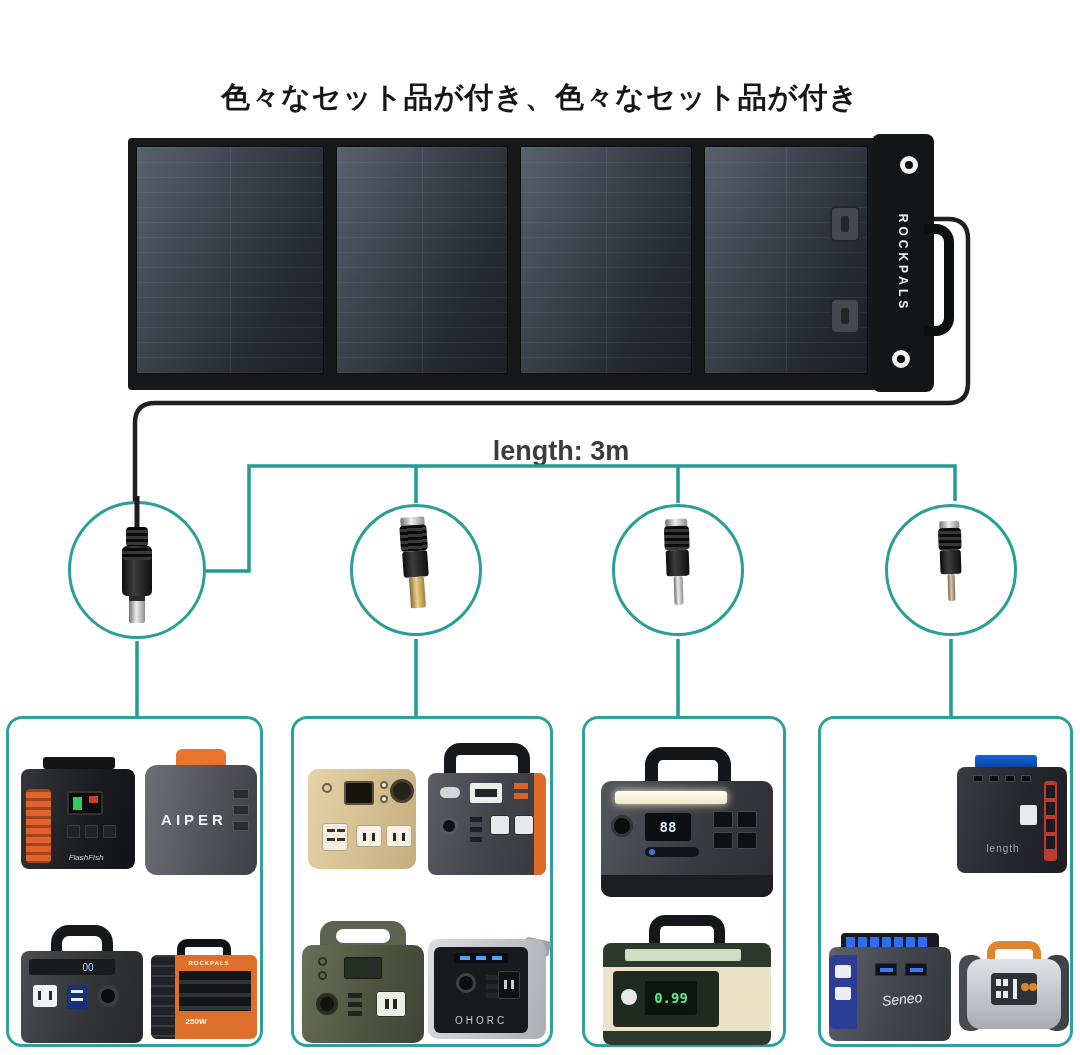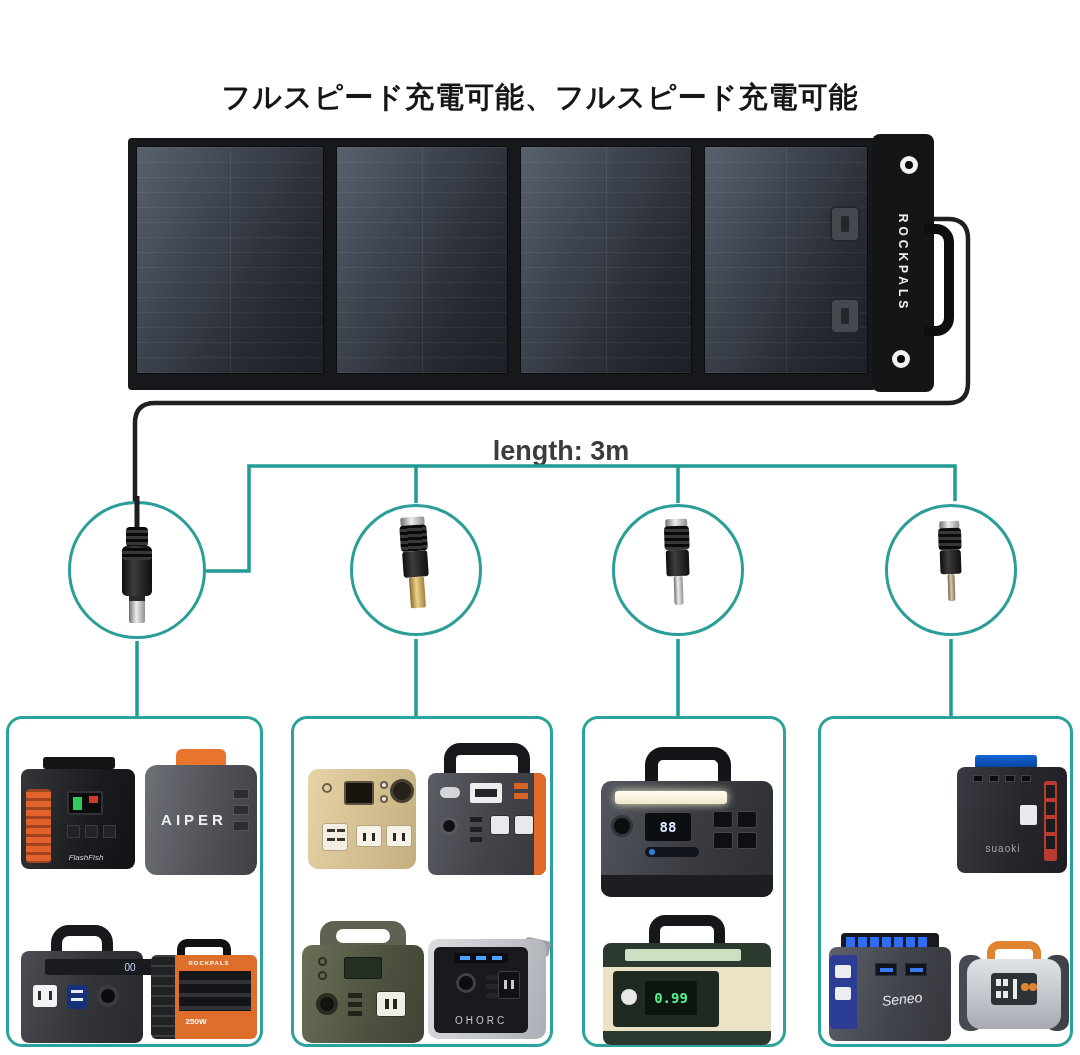--- a/index.html
+++ b/index.html
@@ -47,21 +47,21 @@
   .dev-box { position:absolute; top:716px; height:331px; background:#fff; border:3px solid #2ba39c; border-radius:16px; z-index:2; }
   .abs { position:absolute; }
   .arc-handle { position:absolute; border-style:solid; border-color:#17181b; border-bottom:none; }
   .brandtxt { position:absolute; text-align:center; }
 </style>
 </head>
 <body>
 
 <div id="canvas">
 
-  <div class="subtitle">フルスピード充電可能、フルスピード充電可能</div>
+  <div class="subtitle">色々なセット品が付き、色々なセット品が付き</div>
 
   <svg id="wires" width="1080" height="1055" viewBox="0 0 1080 1055">
     <path d="M 928 219 H 948 Q 968 219 968 239 V 383 Q 968 403 948 403 H 155 Q 135 403 135 423 V 512" fill="none" stroke="#202020" stroke-width="4.5"></path>
     <path d="M 206 571 H 249 V 466 H 955 V 501 M 416 466 V 503 M 678 466 V 503" fill="none" stroke="#219b94" stroke-width="3.5"></path>
     <path d="M 137 641 V 717 M 416 639 V 717 M 678 639 V 717 M 951 639 V 717" fill="none" stroke="#219b94" stroke-width="3.5"></path>
   </svg>
 
   <div class="abs" style="top:436px; left:0; width:1080px; text-align:center; font-size:27px; font-weight:bold; color:#3c3c3c;margin-left:21px;">length: 3m</div>
 
   <div class="panel-assy">
@@ -137,21 +137,21 @@
       <div class="abs" style="left:0; top:16px; width:112px; height:110px; border-radius:12px; background:linear-gradient(100deg,#6e7077,#515359 55%,#3e4045);"></div>
       <div class="brandtxt" style="left:6px; top:62px; width:86px; font-size:15px; letter-spacing:4px; font-weight:600; color:#eceff1;">AIPER</div>
       <div class="abs" style="right:8px; top:40px; width:16px; height:10px; background:#2c2d31; border:1px solid #515357;"></div>
       <div class="abs" style="right:8px; top:56px; width:16px; height:10px; background:#2c2d31; border:1px solid #515357;"></div>
       <div class="abs" style="right:8px; top:72px; width:16px; height:10px; background:#2c2d31; border:1px solid #515357;"></div>
     </div>
 
     <div class="abs" style="left:12px; top:206px; width:122px; height:118px;">
       <div class="arc-handle" style="left:30px; top:0; width:62px; height:30px; border-width:11px; border-radius:18px 18px 0 0;"></div>
       <div class="abs" style="left:0; top:26px; width:122px; height:92px; border-radius:8px; background:linear-gradient(105deg,#4b4d52,#323438 55%,#28292d);"></div>
-      <div class="abs" style="left:24px; top:34px; width:112px; height:16px; background:#1a1b1f; border-radius:3px;">
+      <div class="abs" style="left:8px; top:34px; width:86px; height:16px; background:#1a1b1f; border-radius:3px;">
         <div class="brandtxt" style="right:10px; top:3px; width:34px; font-size:10px; color:#bcd6ff;">00</div>
       </div>
       <div class="abs" style="left:12px; top:60px; width:24px; height:22px; background:#f2f3f5; border-radius:3px;">
         <div class="abs" style="left:5px; top:6px; width:3px; height:9px; background:#2a2b2e;"></div>
         <div class="abs" style="right:5px; top:6px; width:3px; height:9px; background:#2a2b2e;"></div>
       </div>
       <div class="abs" style="left:46px; top:60px; width:20px; height:24px; background:#14317a; border-radius:2px;">
         <div class="abs" style="left:4px; top:5px; width:12px; height:3px; background:#e8ecf5;"></div>
         <div class="abs" style="left:4px; top:13px; width:12px; height:3px; background:#e8ecf5;"></div>
       </div>
@@ -303,21 +303,21 @@
         <div class="abs" style="left:32px; top:8px; width:10px; height:7px; background:#0b0c0f; border:1px solid #43454b;"></div>
         <div class="abs" style="left:48px; top:8px; width:10px; height:7px; background:#0b0c0f; border:1px solid #43454b;"></div>
         <div class="abs" style="left:64px; top:8px; width:10px; height:7px; background:#0b0c0f; border:1px solid #43454b;"></div>
         <div class="abs" style="right:10px; top:14px; width:13px; height:80px; background:#bb3a31; border-radius:3px;">
           <div class="abs" style="left:2px; top:4px; width:9px; height:13px; background:#1c1c1f;"></div>
           <div class="abs" style="left:2px; top:21px; width:9px; height:13px; background:#1c1c1f;"></div>
           <div class="abs" style="left:2px; top:38px; width:9px; height:13px; background:#1c1c1f;"></div>
           <div class="abs" style="left:2px; top:55px; width:9px; height:13px; background:#1c1c1f;"></div>
         </div>
         <div class="abs" style="right:30px; top:38px; width:17px; height:20px; background:#e9eaec; border-radius:2px;"></div>
-        <div class="brandtxt" style="left:18px; top:76px; width:56px; font-size:10px; letter-spacing:1px; color:#a4a7ac;">suaoki</div>
+        <div class="brandtxt" style="left:18px; top:76px; width:56px; font-size:10px; letter-spacing:1px; color:#a4a7ac;">length</div>
       </div>
     </div>
 
     <div class="abs" style="left:8px; top:210px; width:122px; height:112px;">
       <div class="abs" style="left:12px; top:4px; width:98px; height:18px; background:#191a1f; border-radius:4px;">
         <div class="abs" style="left:5px; top:4px; width:9px; height:11px; background:#2f6ef2;"></div>
         <div class="abs" style="left:17px; top:4px; width:9px; height:11px; background:#2f6ef2;"></div>
         <div class="abs" style="left:29px; top:4px; width:9px; height:11px; background:#2f6ef2;"></div>
         <div class="abs" style="left:41px; top:4px; width:9px; height:11px; background:#2f6ef2;"></div>
         <div class="abs" style="left:53px; top:4px; width:9px; height:11px; background:#2f6ef2;"></div>

